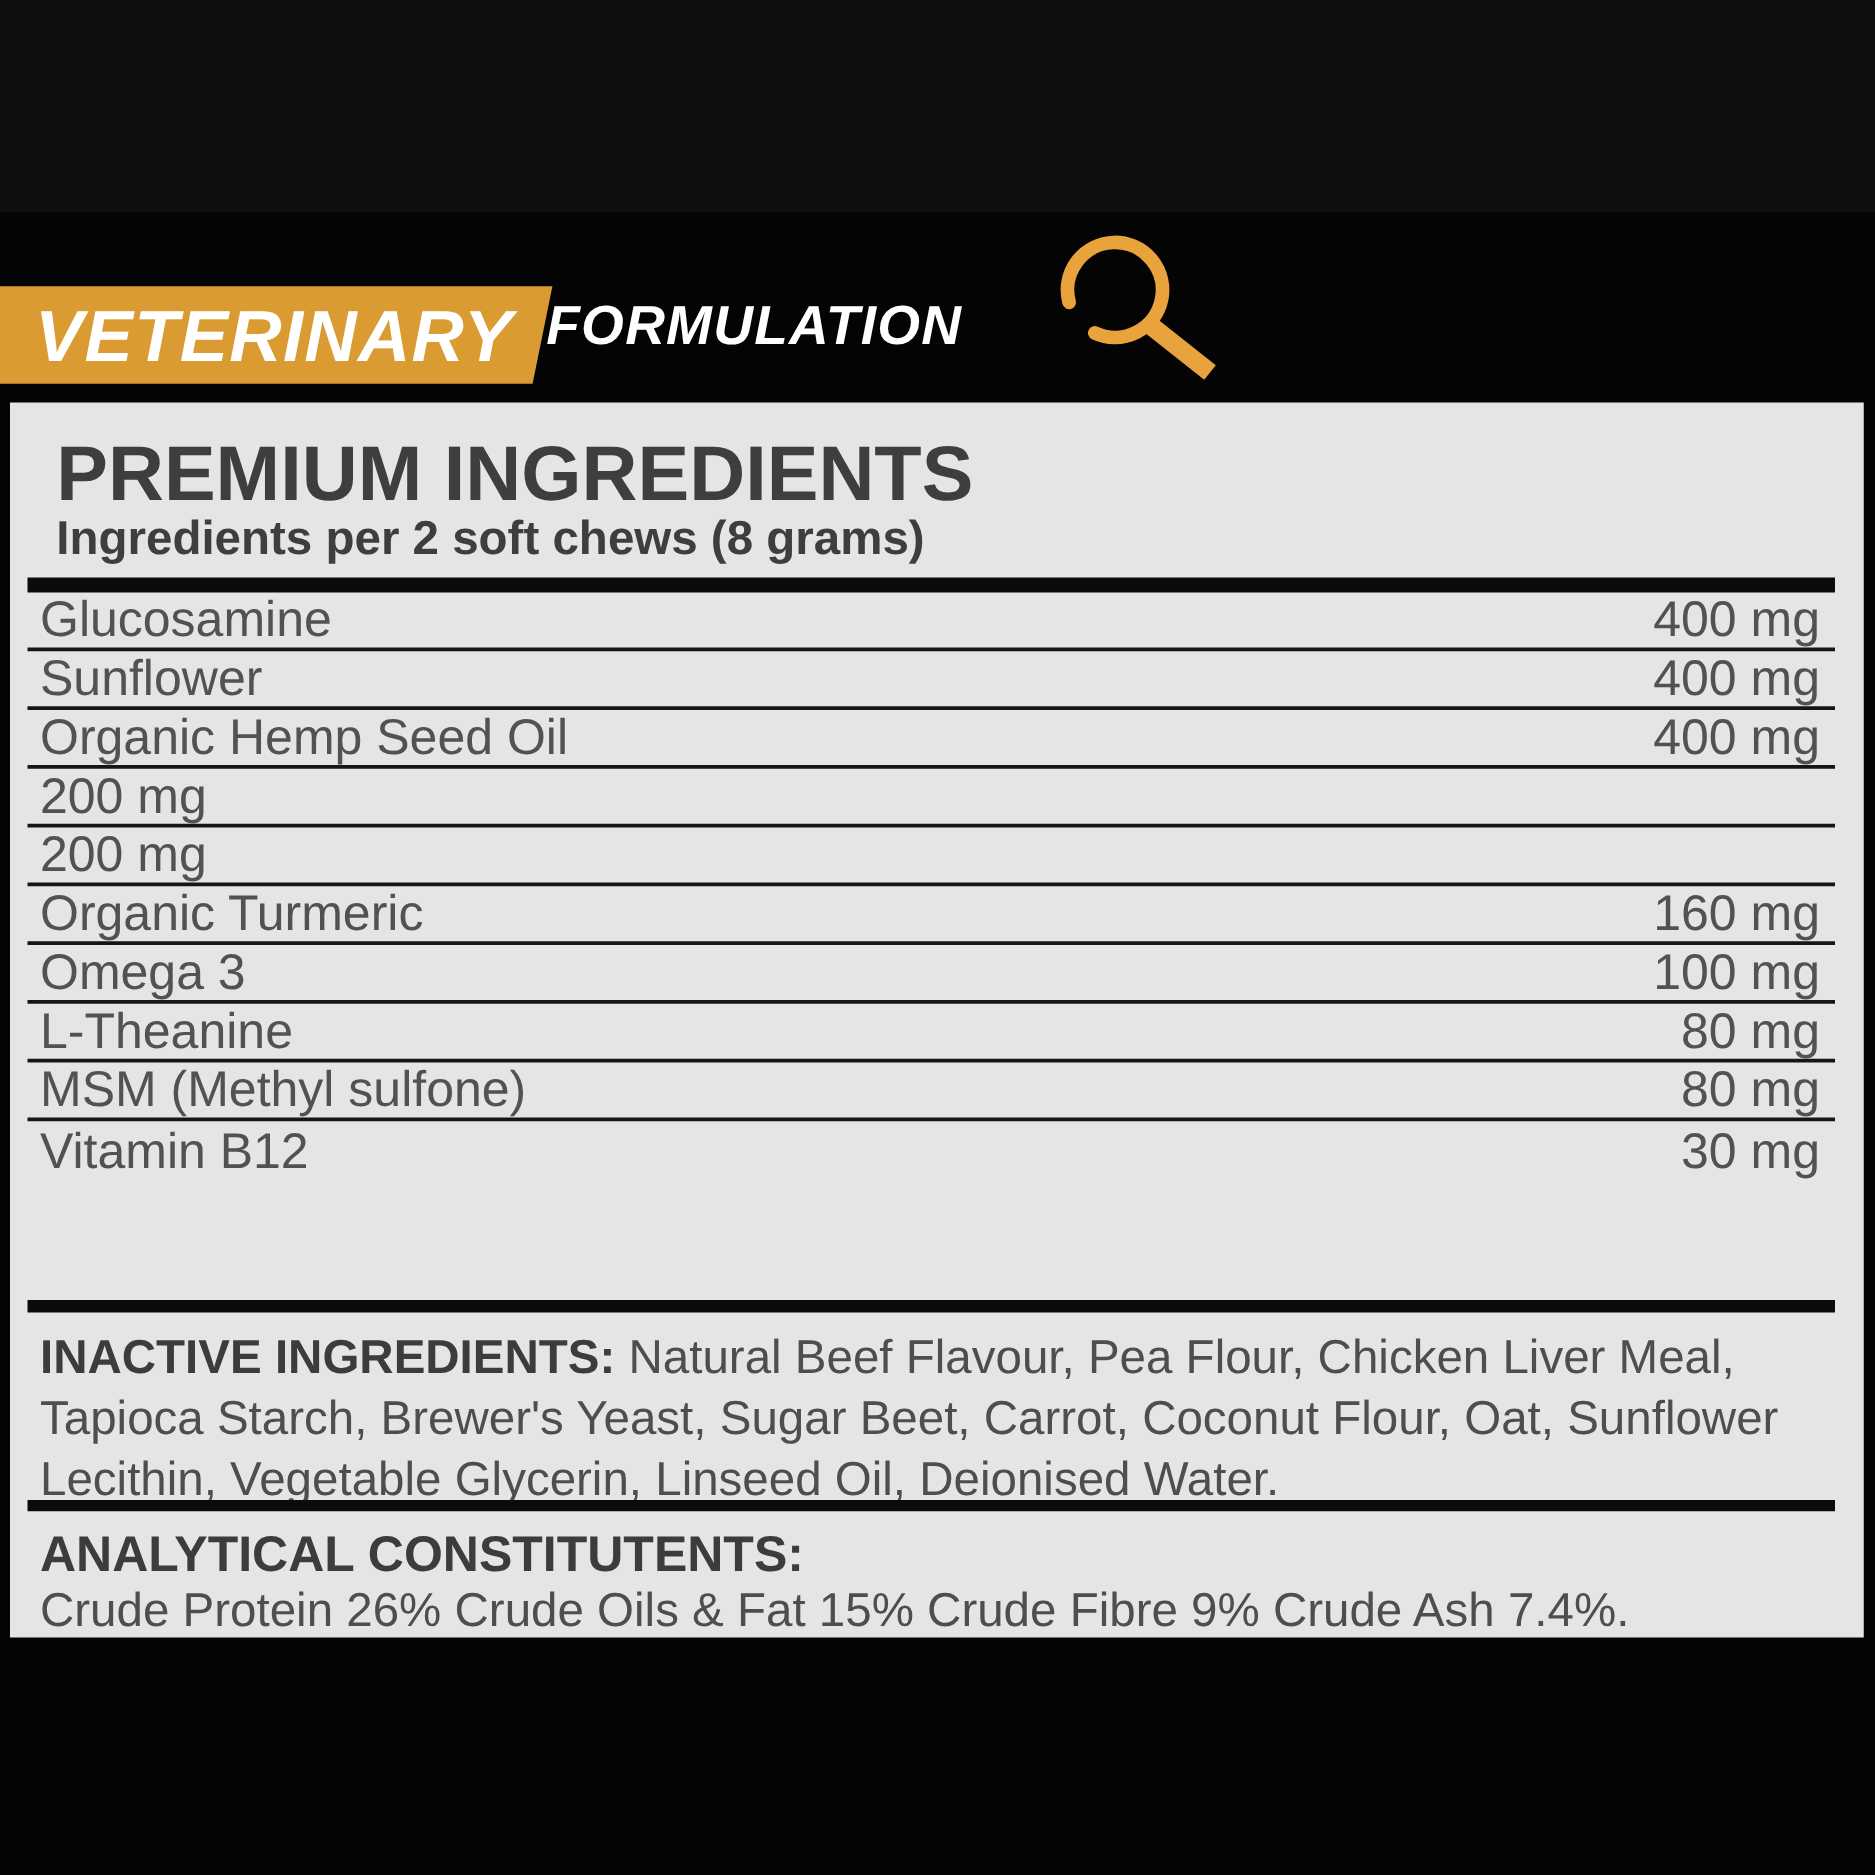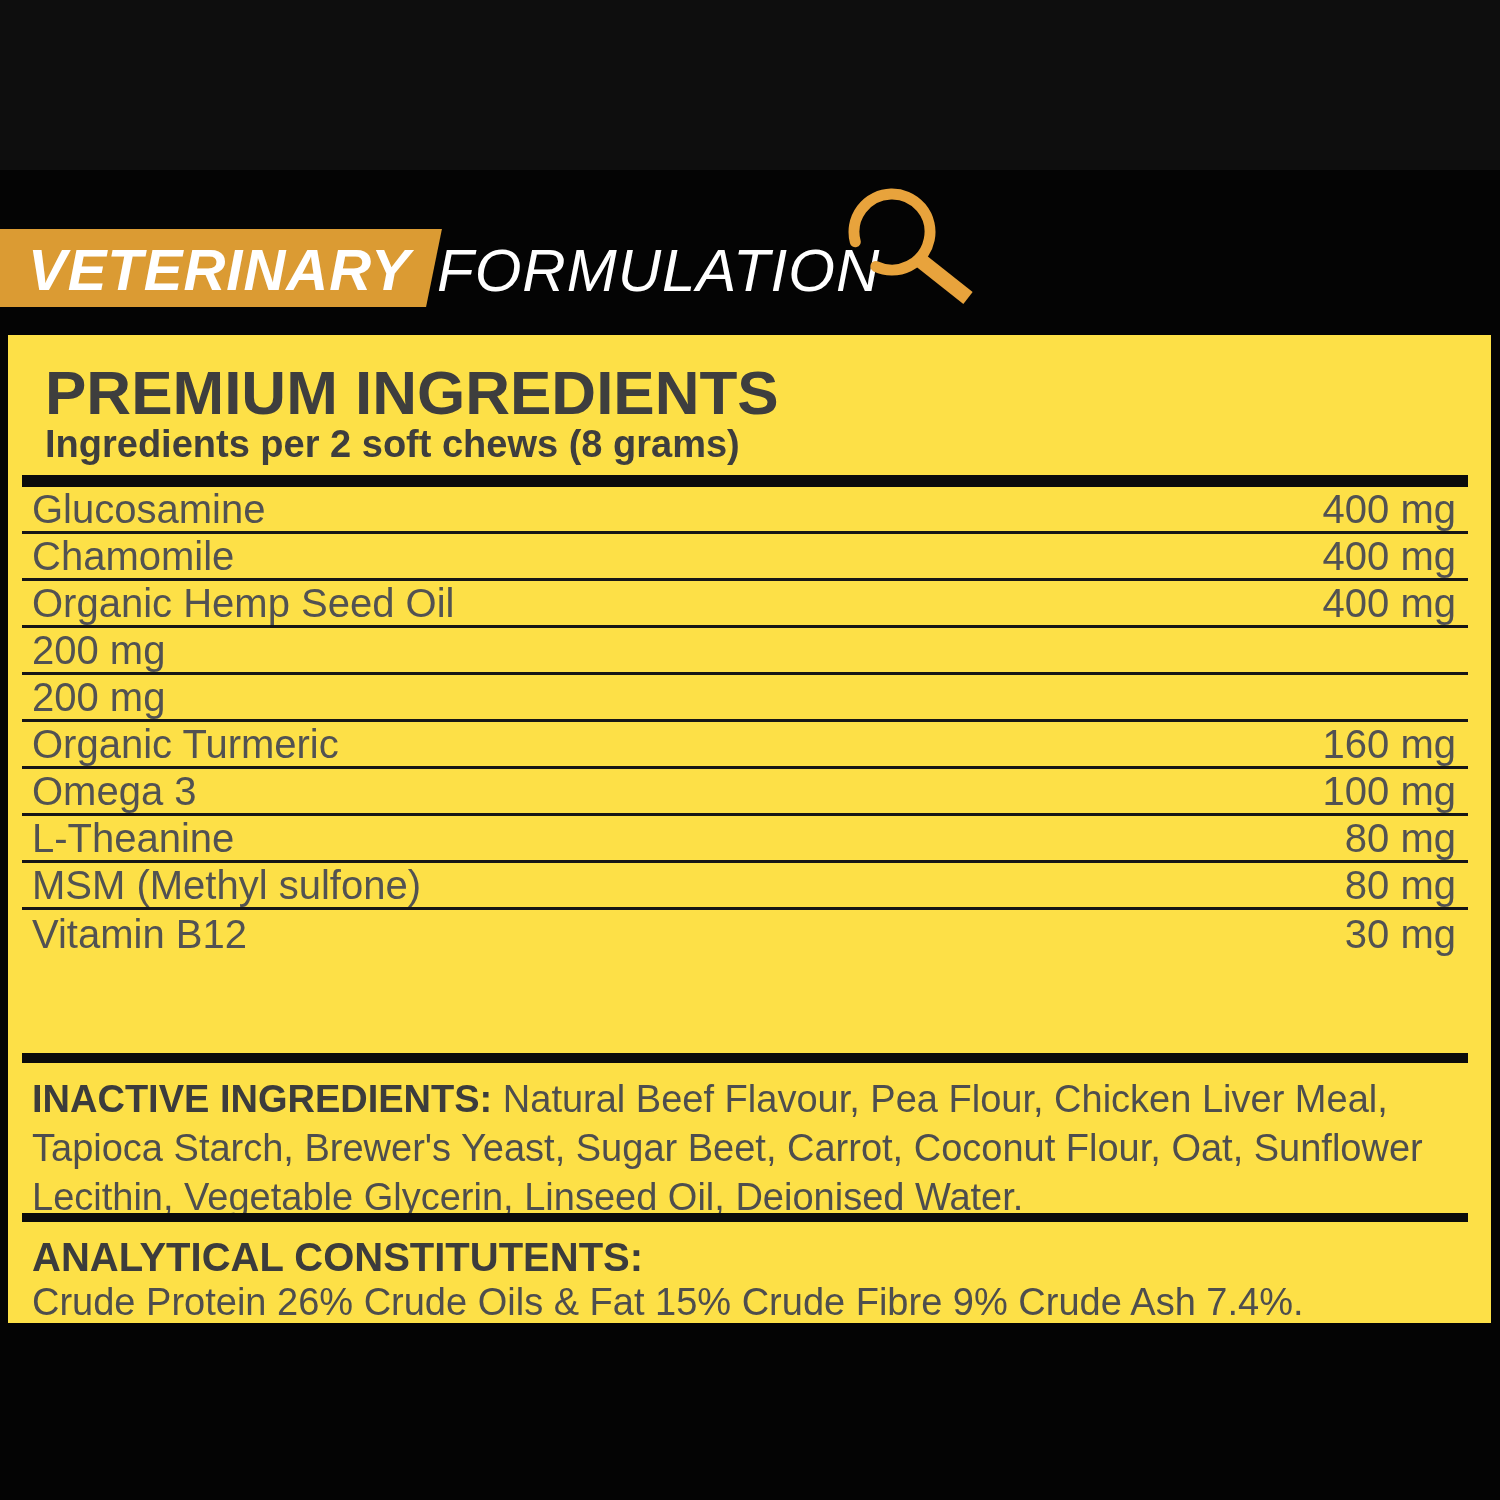--- a/index.html
+++ b/index.html
@@ -17,30 +17,30 @@
     position:absolute;left:-18px;top:229px;width:452px;height:78px;
     background:#DB9B33;transform:skewX(-11.5deg);
   }
   .badge-label{
     position:absolute;left:28px;top:236px;
     font-size:58px;font-weight:bold;font-style:italic;color:#ffffff;
     letter-spacing:1px;white-space:nowrap;
   }
   .formulation-label{
     position:absolute;left:437px;top:236px;
-    font-size:60px;font-weight:normal;font-style:italic;color:#ffffff;
+    font-size:44px;font-weight:bold;font-style:italic;color:#ffffff;
     letter-spacing:1px;white-space:nowrap;
   }
   .magnifier{
     position:absolute;left:820px;top:180px;width:170px;height:140px;
   }
   
   .panel{
-    position:absolute;left:8px;top:335px;width:1483px;height:988px;
-    background:#fde047;
+    position:absolute;left:8px;top:322px;width:1483px;height:988px;
+    background:#e5e5e5;
   }
   .panel-title{
     position:absolute;left:37px;top:22px;
     font-size:62px;font-weight:bold;color:#3e3e3e;letter-spacing:0px;
     white-space:nowrap;
   }
   .panel-subtitle{
     position:absolute;left:37px;top:88px;
     font-size:38px;font-weight:bold;color:#3e3e3e;white-space:nowrap;
   }
@@ -97,21 +97,21 @@
   <div class="panel-subtitle">Ingredients per 2 soft chews (8 grams)</div>
 
   <div class="bar bar-1"></div>
 
   <div class="ingredients-table">
     <div class="row">
       <span class="name">Glucosamine</span>
       <span class="amount">400 mg</span>
     </div>
     <div class="row">
-      <span class="name">Chamomile</span>
+      <span class="name">Sunflower</span>
       <span class="amount">400 mg</span>
     </div>
     <div class="row">
       <span class="name">Organic Hemp Seed Oil</span>
       <span class="amount">400 mg</span>
     </div>
     <div class="row">
       <span class="amount">200 mg</span>
     </div>
     <div class="row">

